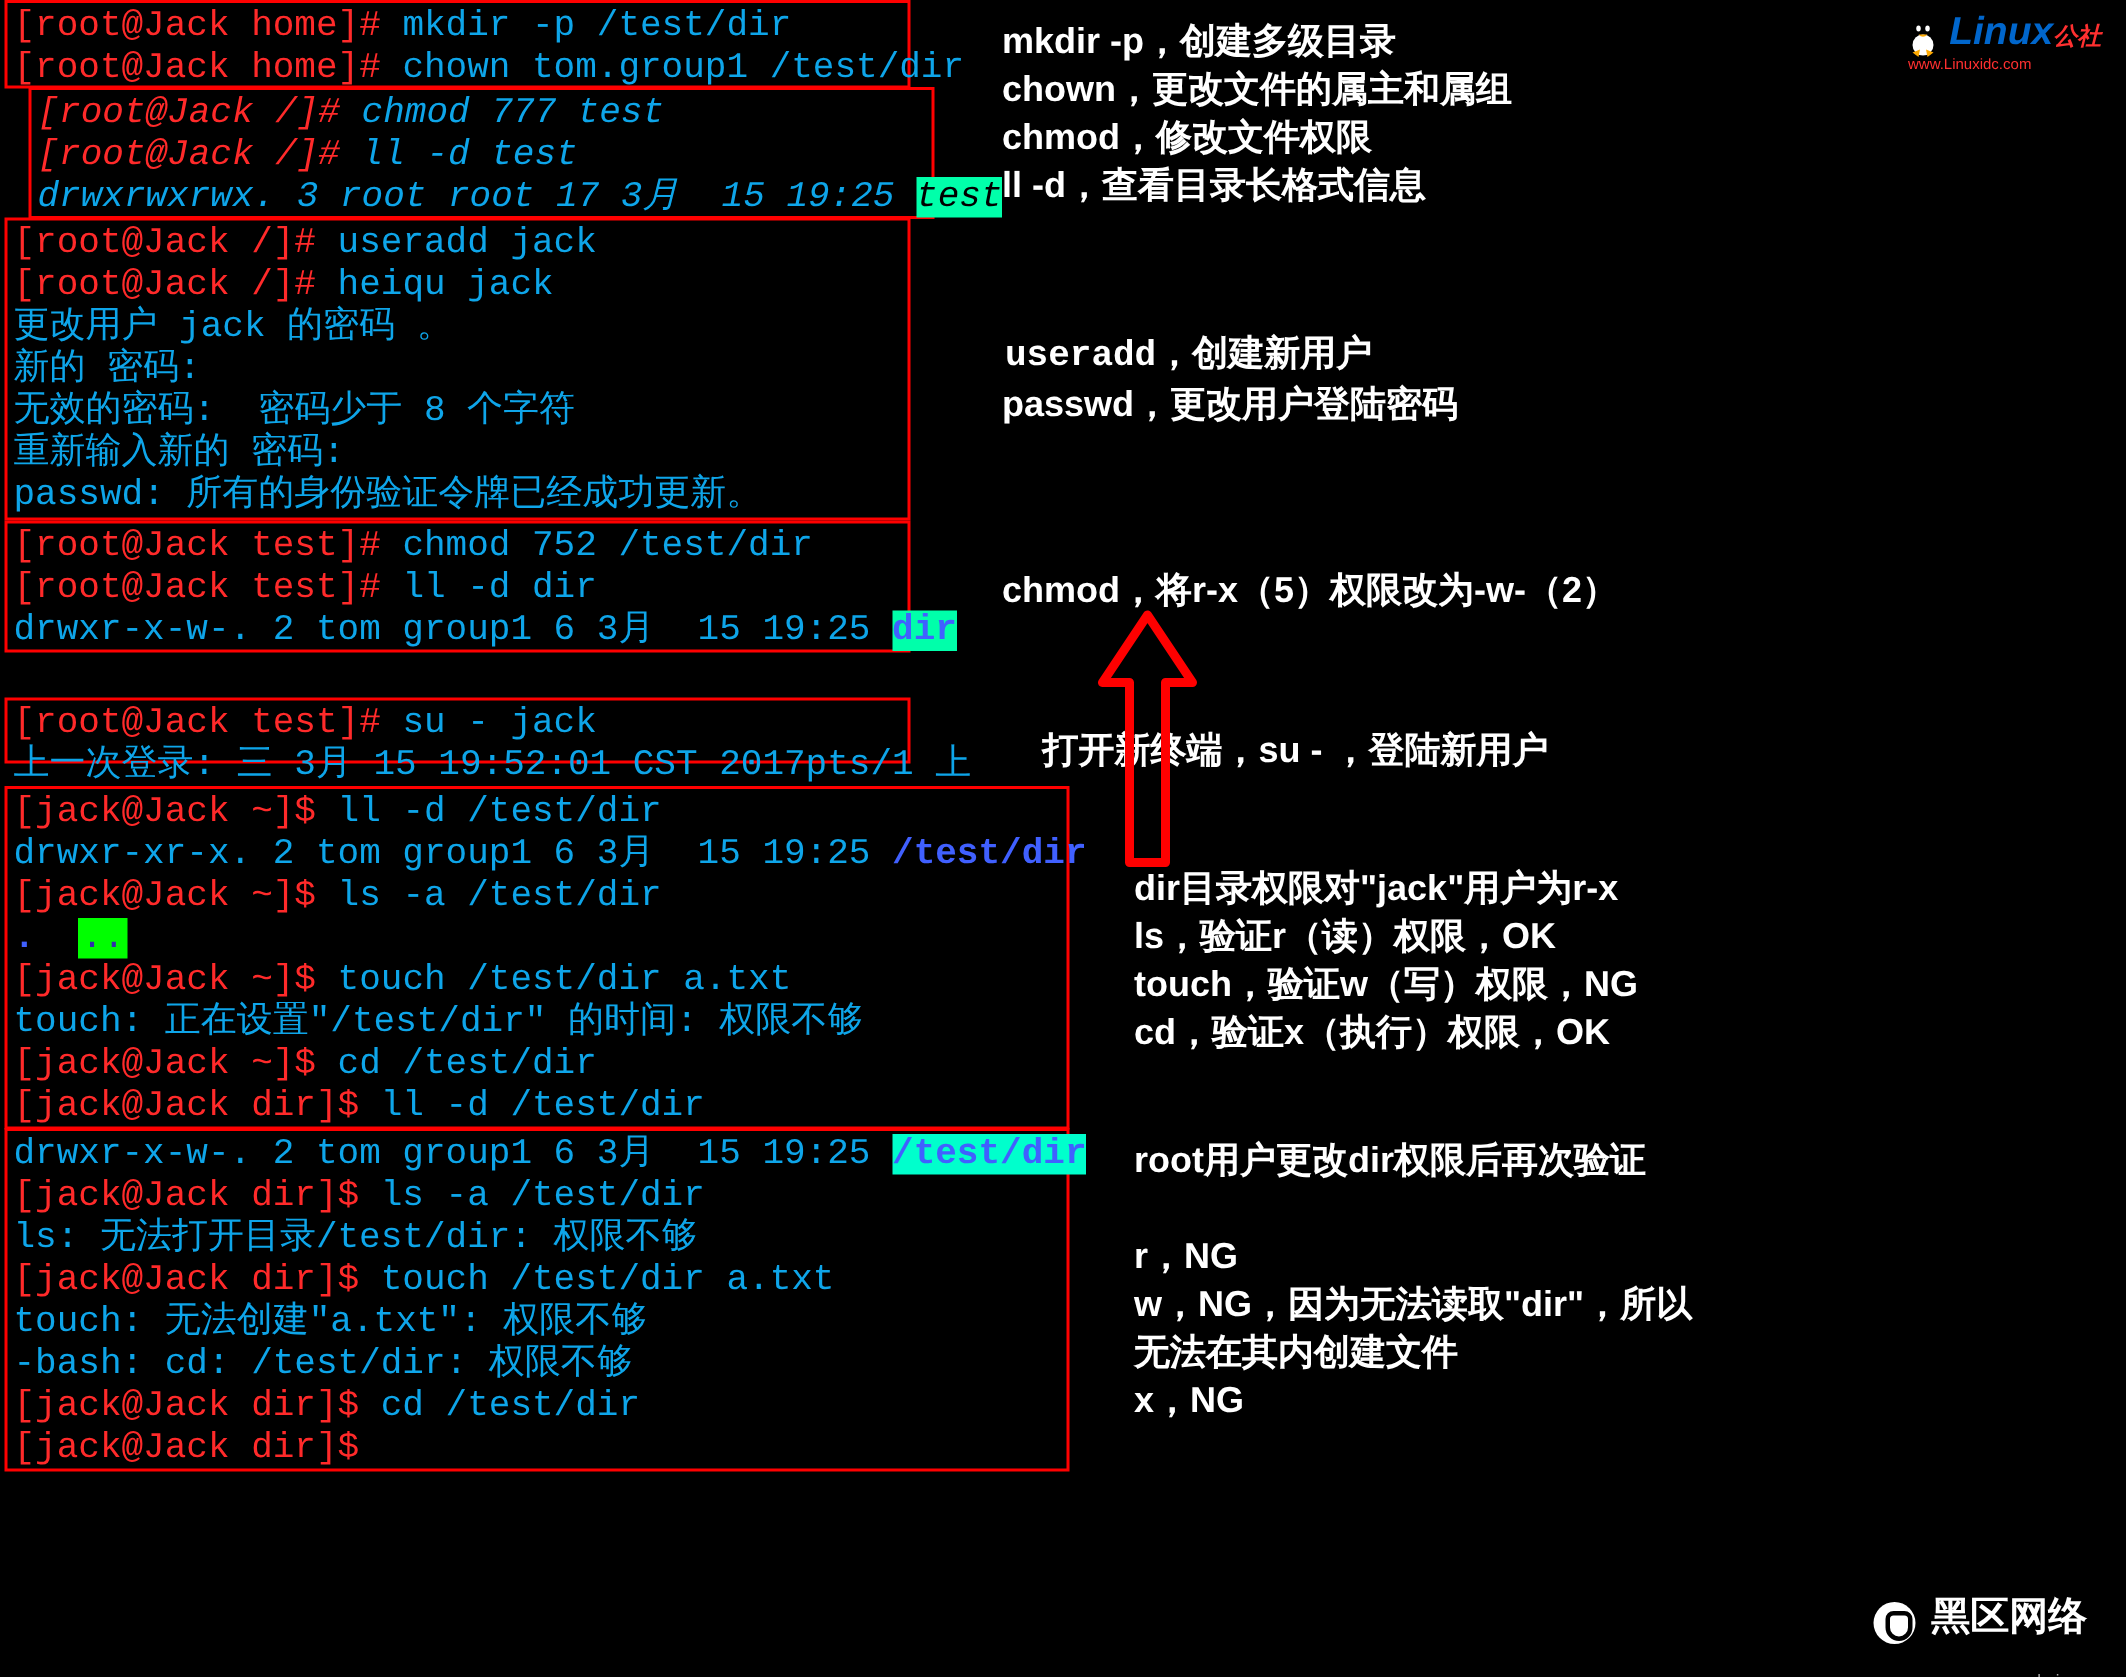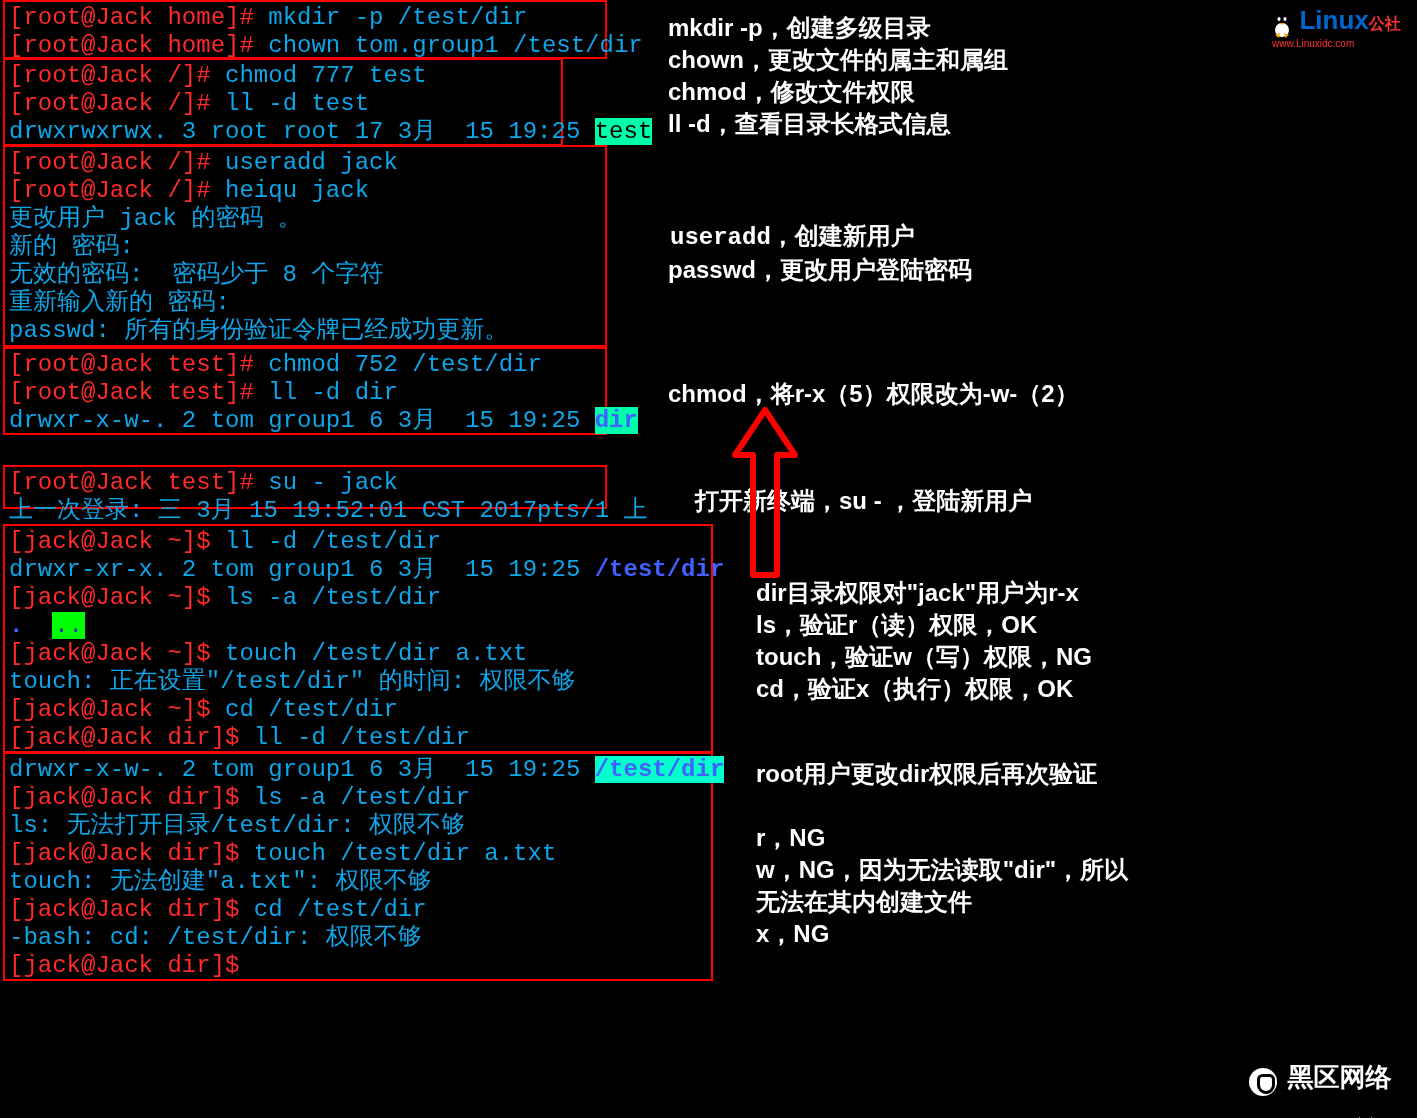--- a/index.html
+++ b/index.html
@@ -70,21 +70,21 @@
   .tux { display:inline-block; width:20px; height:26px; vertical-align:middle; margin-right:3px; }
 </style>
 </head>
 <body>
 
 <div class="terminal-box" style="left:3px; top:0px; width:604px; height:59px;">
   <div class="term-line"><span class="prompt-root">[root@Jack home]# </span><span class="cmd">mkdir -p /test/dir</span></div>
   <div class="term-line"><span class="prompt-root">[root@Jack home]# </span><span class="cmd">chown tom.group1 /test/dir</span></div>
 </div>
 
-<div class="terminal-box" style="left:3px; top:58px; width:560px; height:88px;">
+<div class="terminal-box" style="left:19px; top:58px; width:604px; height:88px;font-style:italic;">
   <div class="term-line"><span class="prompt-root">[root@Jack /]# </span><span class="cmd">chmod 777 test</span></div>
   <div class="term-line"><span class="prompt-root">[root@Jack /]# </span><span class="cmd">ll -d test</span></div>
   <div class="term-line"><span class="cmd">drwxrwxrwx. 3 root root 17 3月  15 19:25 </span><span class="hl-test">test</span></div>
 </div>
 
 <div class="terminal-box" style="left:3px; top:145px; width:604px; height:202px;">
   <div class="term-line"><span class="prompt-root">[root@Jack /]# </span><span class="cmd">useradd jack</span></div>
   <div class="term-line"><span class="prompt-root">[root@Jack /]# </span><span class="cmd">heiqu jack</span></div>
   <div class="term-line cmd">更改用户 jack 的密码 。</div>
   <div class="term-line cmd">新的 密码:</div>
@@ -114,22 +114,22 @@
   <div class="term-line"><span class="prompt-root">[jack@Jack ~]$ </span><span class="cmd">cd /test/dir</span></div>
   <div class="term-line"><span class="prompt-root">[jack@Jack dir]$ </span><span class="cmd">ll -d /test/dir</span></div>
 </div>
 
 <div class="terminal-box" style="left:3px; top:752px; width:710px; height:229px;">
   <div class="term-line"><span class="cmd">drwxr-x-w-. 2 tom group1 6 3月  15 19:25 </span><span class="hl-dir" style="background:#00ffcc;">/test/dir</span></div>
   <div class="term-line"><span class="prompt-root">[jack@Jack dir]$ </span><span class="cmd">ls -a /test/dir</span></div>
   <div class="term-line cmd">ls: 无法打开目录/test/dir: 权限不够</div>
   <div class="term-line"><span class="prompt-root">[jack@Jack dir]$ </span><span class="cmd">touch /test/dir a.txt</span></div>
   <div class="term-line cmd">touch: 无法创建"a.txt": 权限不够</div>
+  <div class="term-line cmd">-bash: cd: /test/dir: 权限不够</div>
   <div class="term-line"><span class="prompt-root">[jack@Jack dir]$ </span><span class="cmd">cd /test/dir</span></div>
-  <div class="term-line cmd">-bash: cd: /test/dir: 权限不够</div>
   <div class="term-line"><span class="prompt-root">[jack@Jack dir]$ </span></div>
 </div>
 
 <div class="anno" style="left:668px; top:12px;">mkdir -p，创建多级目录</div>
 <div class="anno" style="left:668px; top:44px;">chown，更改文件的属主和属组</div>
 <div class="anno" style="left:668px; top:76px;">chmod，修改文件权限</div>
 <div class="anno" style="left:668px; top:108px;">ll -d，查看目录长格式信息</div>
 
 <div class="anno" style="left:670px; top:222px;font-family:Liberation Mono, monospace;">useradd，创建新用户</div>
 <div class="anno" style="left:668px; top:254px;">passwd，更改用户登陆密码</div>
@@ -156,21 +156,21 @@
   <svg class="tux" viewBox="0 0 20 26">
     <ellipse cx="10" cy="8" rx="6" ry="7" fill="#000"></ellipse>
     <ellipse cx="10" cy="18" rx="7" ry="7" fill="#fff"></ellipse>
     <ellipse cx="10" cy="18" rx="7" ry="7" fill="#000" opacity="0"></ellipse>
     <ellipse cx="7" cy="7" rx="1.5" ry="2" fill="#fff"></ellipse>
     <ellipse cx="13" cy="7" rx="1.5" ry="2" fill="#fff"></ellipse>
     <path d="M 7 11 Q 10 14 13 11 Z" fill="#ffaa00"></path>
     <path d="M 3 23 L 8 21 L 7 26 Z" fill="#ffaa00"></path>
     <path d="M 17 23 L 12 21 L 13 26 Z" fill="#ffaa00"></path>
   </svg>
-  <span style="font-size:26px; font-weight:bold;">
+  <span style="font-style:italic; font-size:26px; font-weight:bold;">
     <span style="color:#0066cc;">Linux</span><span style="color:#ff3030; font-size:16px;">公社</span>
   </span>
   <div style="color:#ff3030; font-size:10px; text-align:left;">www.Linuxidc.com</div>
 </div>
 
 <div class="logo-heiqu">
   <span class="logo-circle"></span>
   <span style="font-size:26px; font-weight:bold; color:#fff;">黑区网络</span>
   <div style="color:#aaa; font-size:11px; text-align:right;margin-top:19px;">www.heiqu.com</div>
 </div>

